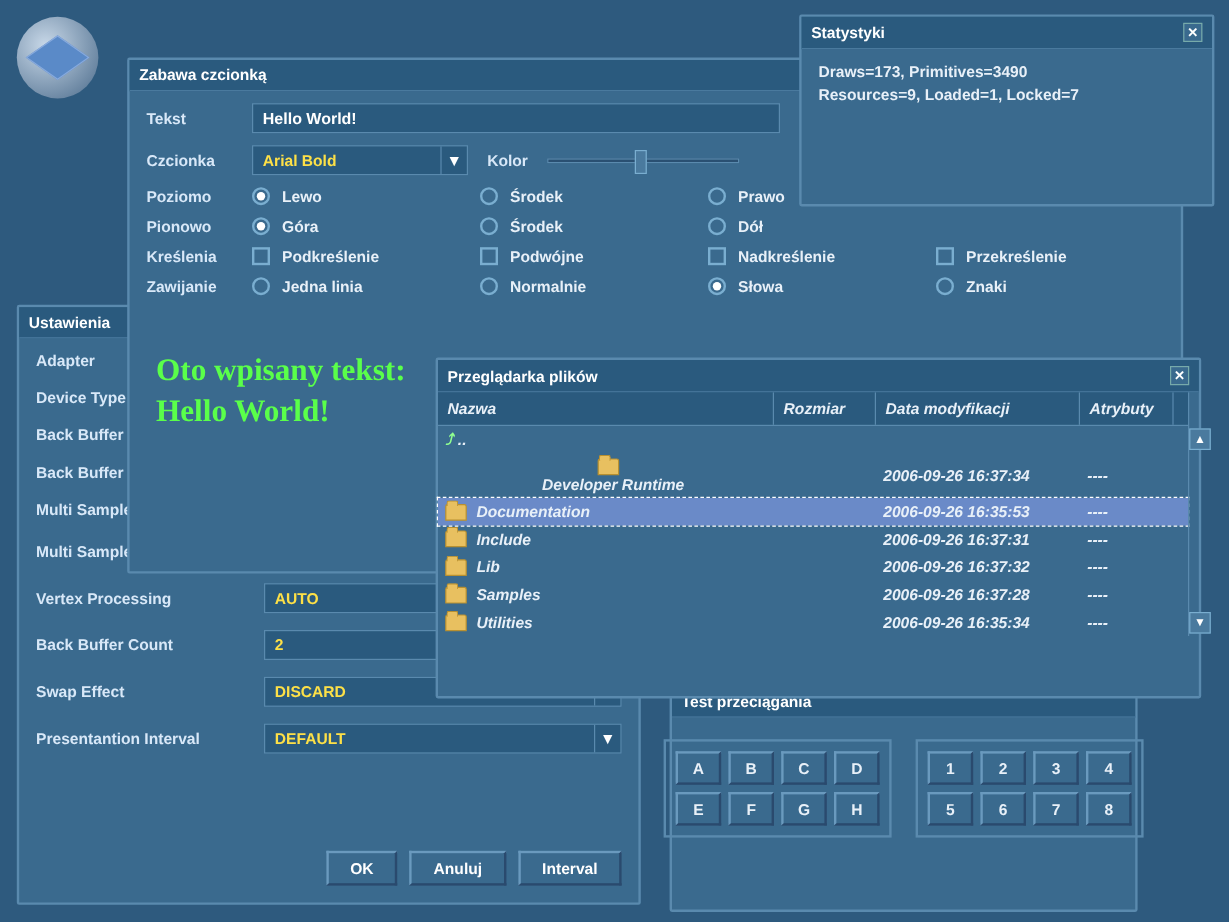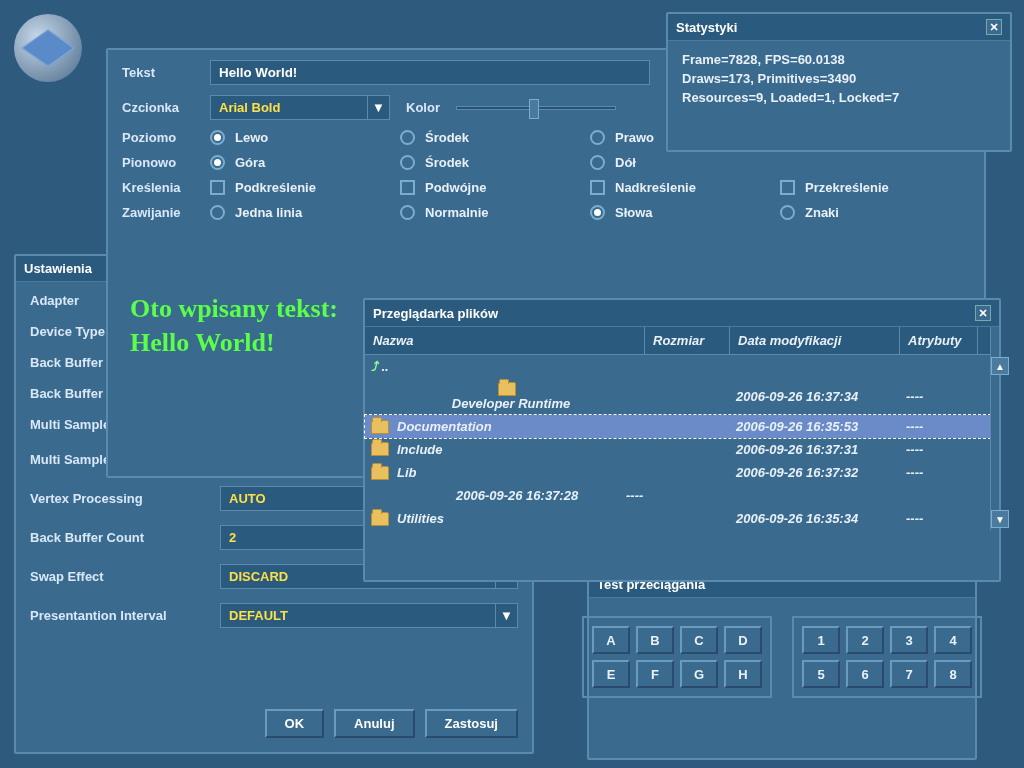--- a/index.html
+++ b/index.html
@@ -229,25 +229,25 @@
         <span class="lbl label">Presentantion Interval</span>
         <div class="dropdown">
           <span class="val">DEFAULT</span>
           <span class="arrow">▼</span>
         </div>
       </div>
     </div>
   <div style="position:absolute; bottom:14px; right:14px; display:flex; gap:10px;">
     <div class="button">OK</div>
     <div class="button">Anuluj</div>
-    <div class="button">Zastosuj</div>
-  </div>
-</div>
-
-<div class="window" style="left:558px; top:570px; width:390px; height:190px;margin-left:29px;">
+    <div class="button">Interval</div>
+  </div>
+</div>
+
+<div class="window" style="left:558px; top:570px; width:390px; height:190px;">
   <div class="titlebar">
     <span class="title">Test przeciągania</span>
   </div>
   <div class="body" style="display:flex; gap:20px; justify-content:center; padding-top:18px;">
     <div style="border:2px solid #5a8aae; padding:8px;">
       <div class="grid-btns" id="letters-grid">
           <div class="cell">A</div>
           <div class="cell">B</div>
           <div class="cell">C</div>
           <div class="cell">D</div>
@@ -266,20 +266,23 @@
           <div class="cell">5</div>
           <div class="cell">6</div>
           <div class="cell">7</div>
           <div class="cell">8</div>
         </div>
     </div>
   </div>
 </div>
 
 <div class="window" style="left:106px; top:48px; width:880px; height:430px;">
+  <div class="titlebar">
+    <span class="title">Zabawa czcionką</span>
+  </div>
   <div class="body">
     <div class="row">
       <span class="row-label label">Tekst</span>
       <input class="text-input" style="width: 440px;" value="Hello World!">
     </div>
     <div class="row">
       <span class="row-label label">Czcionka</span>
       <div class="dropdown" style="width:180px;">
         <span class="val">Arial Bold</span>
         <span class="arrow">▼</span>
@@ -421,20 +424,24 @@
               <span class="folder-icon"></span>
               <span>Lib</span>
             </div>
             <div class="col-size">
               <dir></dir>
             </div>
             <div class="col-date">2006-09-26 16:37:32</div>
             <div class="col-attr">----</div>
           </div>
           <div class="file-row">
+            <div class="col-name" style="display:flex;align-items:center;">
+              <span class="folder-icon"></span>
+              <span>Samples</span>
+            </div>
             <div class="col-size">
               <dir></dir>
             </div>
             <div class="col-date">2006-09-26 16:37:28</div>
             <div class="col-attr">----</div>
           </div>
           <div class="file-row">
             <div class="col-name" style="display:flex;align-items:center;">
               <span class="folder-icon"></span>
               <span>Utilities</span>
@@ -447,23 +454,22 @@
           </div>
         </div>
     </div>
     <div style="width:20px; border-left:1px solid #5a8aae; display:flex; flex-direction:column; justify-content:space-between; align-items:center; padding:30px 0 2px 0;">
       <div class="scroll-btn">▲</div>
       <div class="scroll-btn">▼</div>
     </div>
   </div>
 </div>
 
-<div class="window" style="left:666px; top:12px; width:346px; height:140px;">
+<div class="window" style="left:666px; top:12px; width:346px; height:160px;">
   <div class="titlebar">
     <span class="title">Statystyki</span>
     <div class="close-btn">✕</div>
   </div>
   <div class="body" id="stats-body" style="line-height:1.45;">
-      <div>Frame=7828, FPS=60.0138</div>
       <div>Draws=173, Primitives=3490</div>
       <div>Resources=9, Loaded=1, Locked=7</div>
     </div>
 </div>
 
 </body></html>

